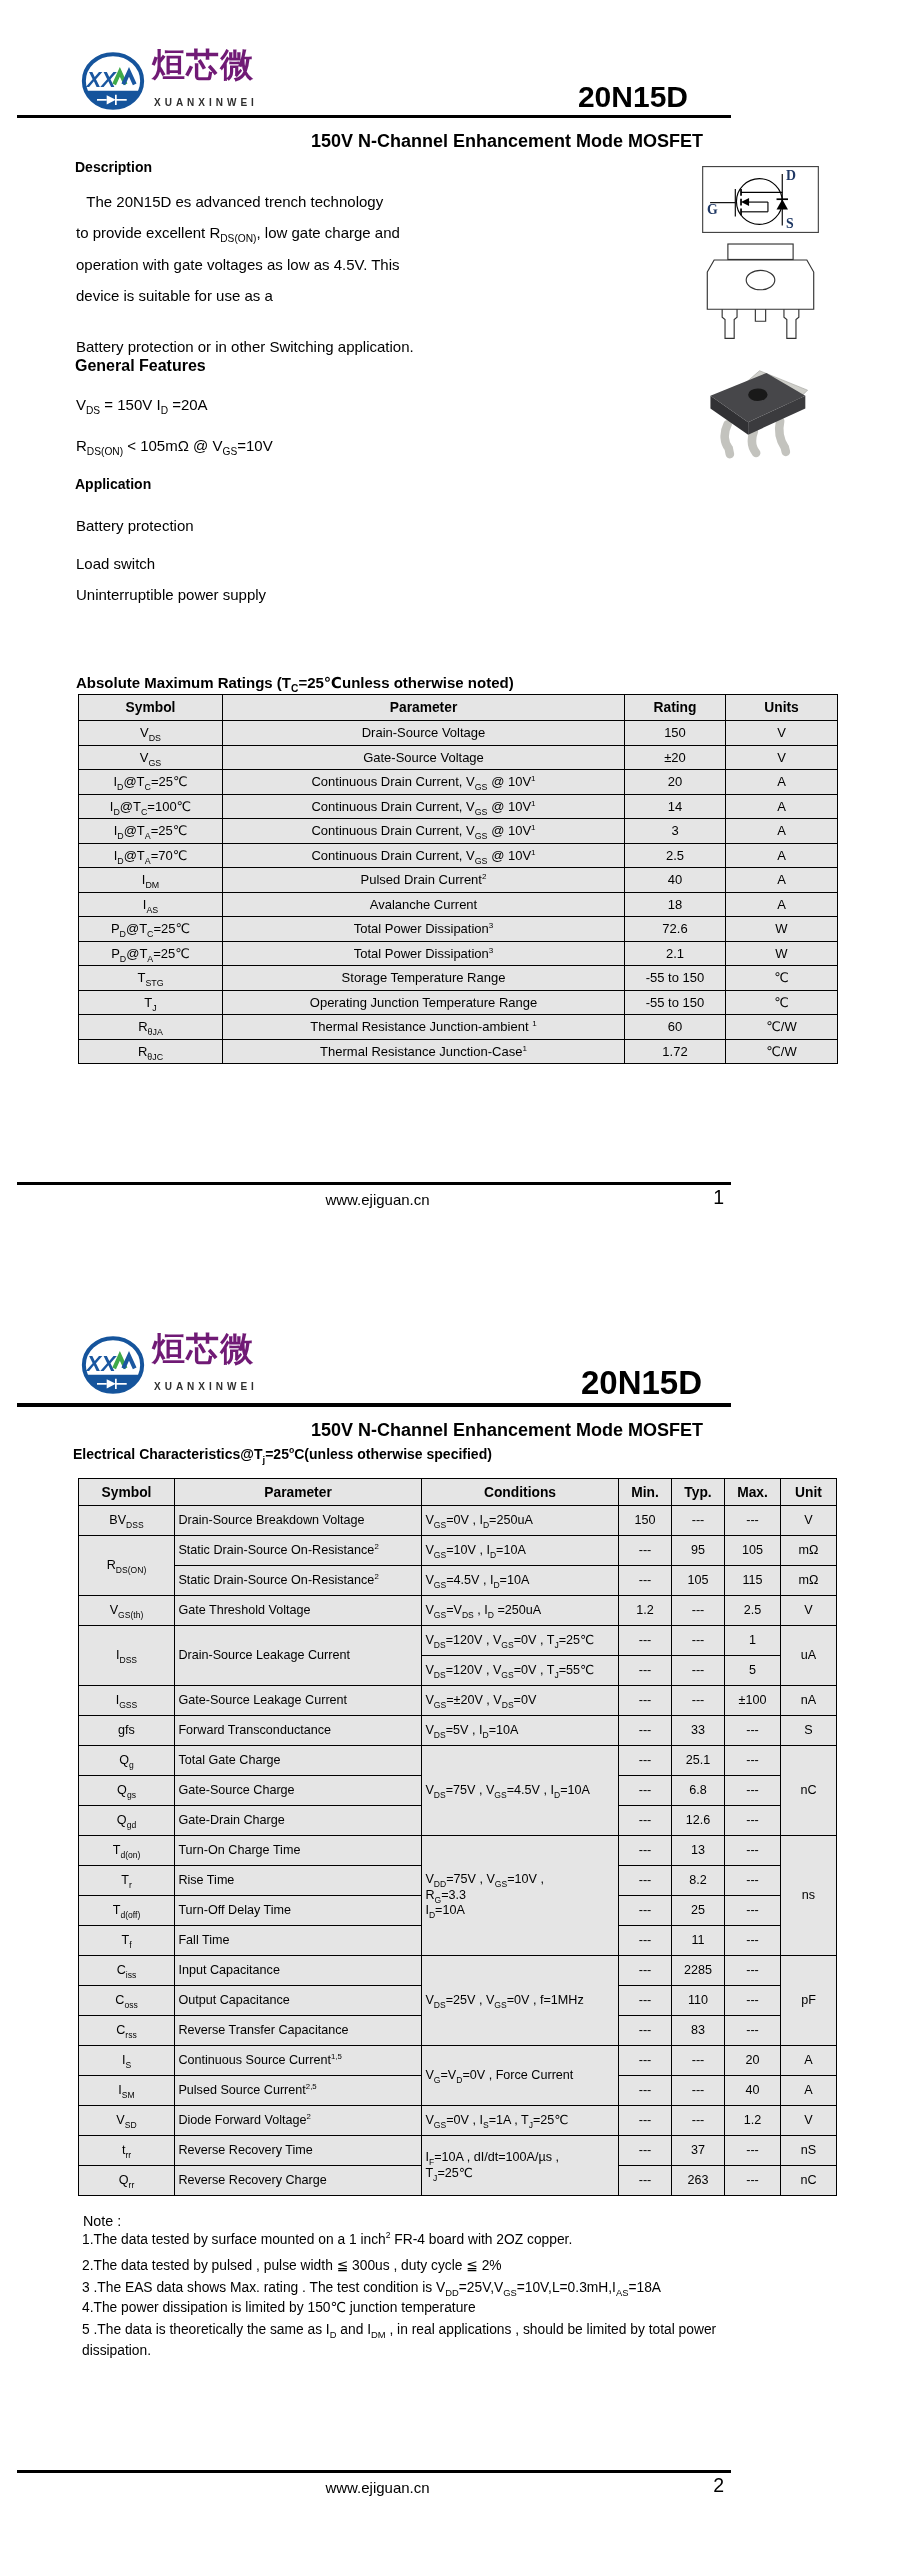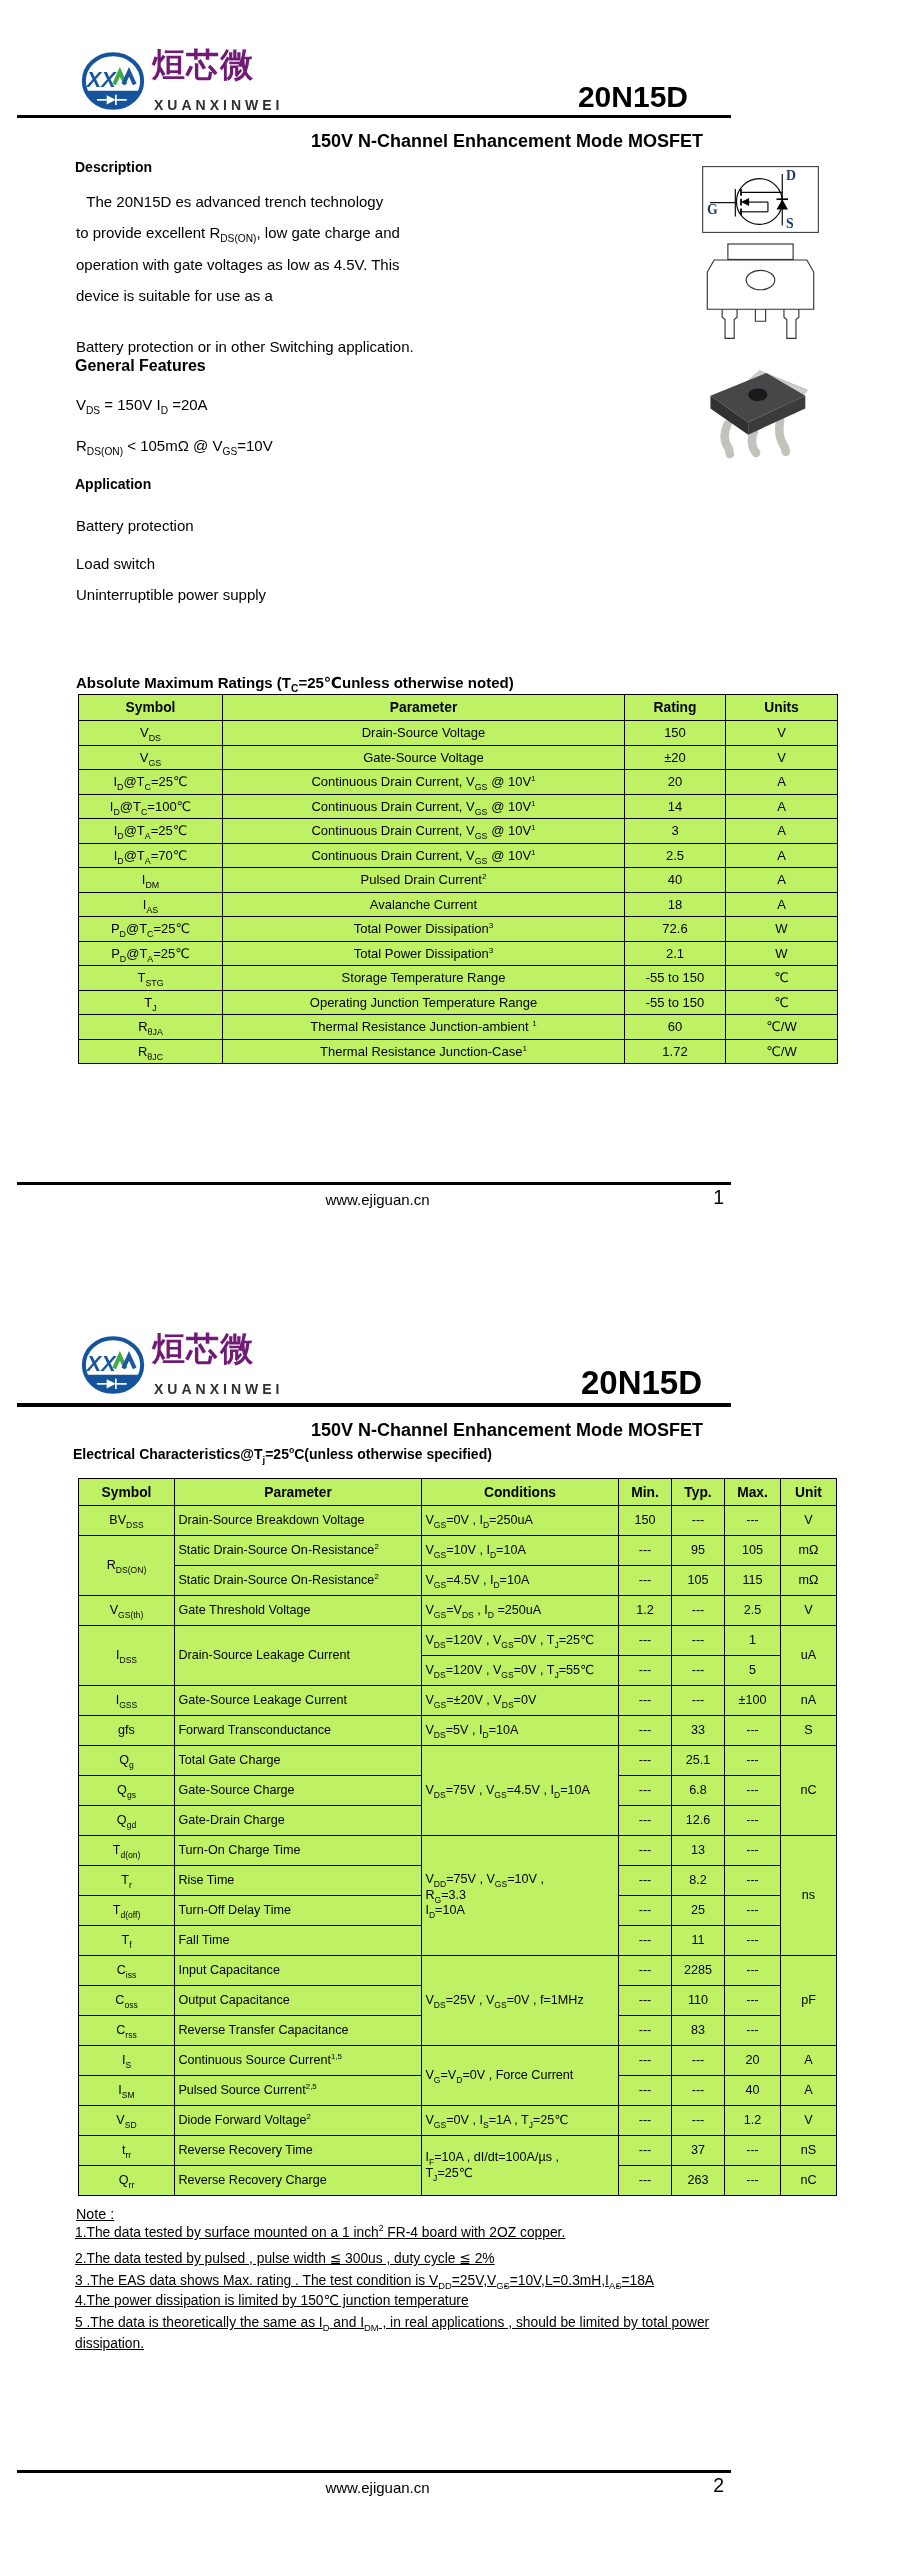--- a/index.html
+++ b/index.html
@@ -4,31 +4,31 @@
 <style>
   html,body{margin:0;padding:0;background:#fff;}
   body{font-family:"Liberation Sans","DejaVu Sans",sans-serif;color:#000;}
   .doc{position:relative;width:911px;height:2576px;background:#fff;overflow:hidden;}
   .page{position:absolute;left:0;width:747px;height:1288px;background:#fff;}
   #p1{top:0;} #p2{top:1288px;}
   .abs{position:absolute;margin:0;}
   .rule{position:absolute;left:17px;right:16px;height:3.4px;background:#000;}
   .brand{position:absolute;left:81px;width:275px;height:72px;}
   .brand .cn{position:absolute;left:71px;top:-3.4px;font-size:33px;line-height:1.15;font-weight:bold;letter-spacing:1.1px;color:#701a75;white-space:nowrap;}
-  .brand .latin{position:absolute;left:73px;top:48px;font-size:14px;font-weight:bold;letter-spacing:4px;color:#2f2f2f;white-space:nowrap;}
+  .brand .latin{position:absolute;left:73px;top:48px;font-size:10px;font-weight:bold;letter-spacing:4px;color:#2f2f2f;white-space:nowrap;}
   .partnum{position:absolute;font-weight:bold;white-space:nowrap;}
   #p1 .partnum{right:59px;top:80px;font-size:30px;}
   #p2 .partnum{right:45px;top:76px;font-size:33px;}
   .doc-title{position:absolute;right:44px;font-weight:bold;font-size:18px;white-space:nowrap;}
   #p1 .doc-title{top:131px;} #p2 .doc-title{top:132px;}
   .sec-h{position:absolute;margin:0;font-weight:bold;font-size:14px;white-space:nowrap;}
   .line{position:absolute;margin:0;font-size:15px;white-space:nowrap;}
   .indent{padding-left:10.3px;}
-  .note-line{position:absolute;margin:0;font-size:13.8px;white-space:nowrap;text-decoration:underline;}
-  table{border-collapse:collapse;table-layout:fixed;width:758px;background:#bef264;border:1.7px solid #000;padding-left:24px;}
+  .note-line{position:absolute;margin:7px;font-size:13.8px;white-space:nowrap;}
+  table{border-collapse:collapse;table-layout:fixed;width:758px;background:#e5e5e5;border:1.7px solid #000;padding-left:24px;}
   th,td{border:1.1px solid #000;text-align:center;vertical-align:middle;padding:0 3.4px;overflow:hidden;}
   th{font-weight:bold;}
   .t-amr th{height:25px;font-size:13.8px;}
   .t-amr td{height:23.5px;font-size:13px;}
   .t-ec th{height:26px;font-size:13.8px;}
   .t-ec td{height:29px;font-size:12.6px;line-height:1.25;}
   .t-ec td.col1,.t-ec td.col2{text-align:left;}
   sub{font-size:68%;line-height:0;}
   sup{font-size:62%;line-height:0;vertical-align:super;}
   .tblwrap{position:absolute;}

